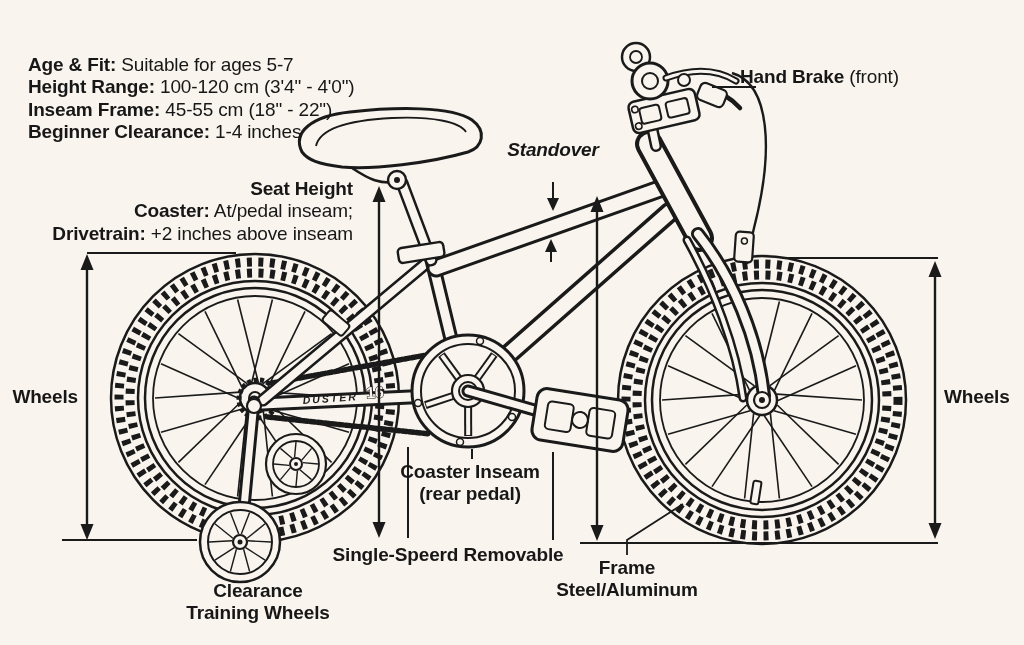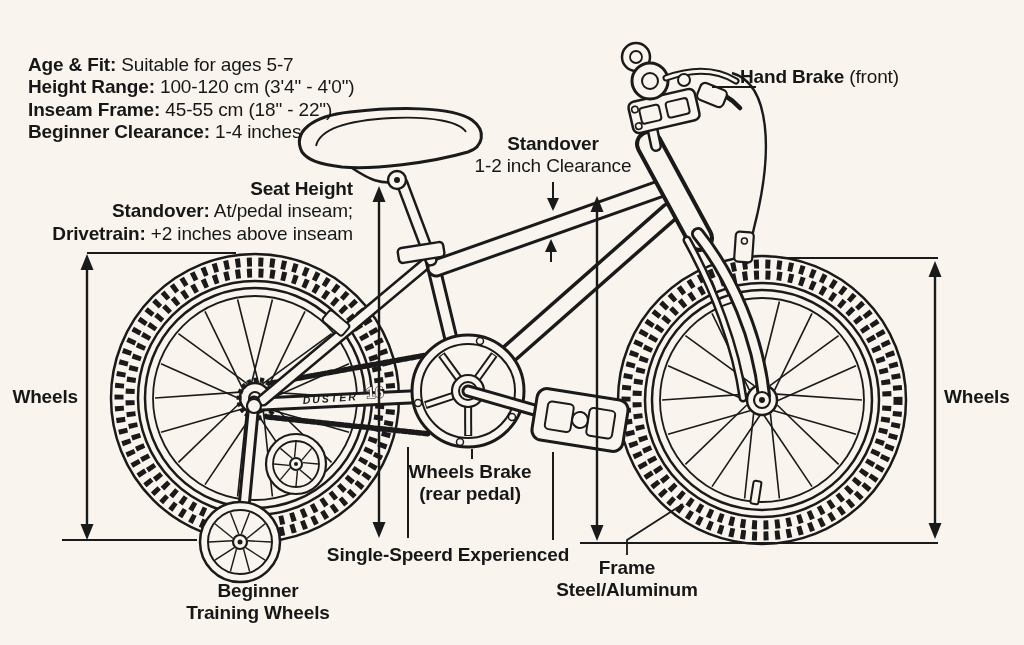--- a/index.html
+++ b/index.html
@@ -335,46 +335,45 @@
 
 <div class="lbl" style="left:28px;top:54px;">
   <div><span class="b">Age &amp; Fit:</span><span> Suitable for ages 5-7</span></div>
   <div><span class="b">Height Range:</span><span> 100-120 cm (3'4" - 4'0")</span></div>
   <div><span class="b">Inseam Frame:</span><span> 45-55 cm (18" - 22")</span></div>
   <div><span class="b">Beginner Clearance:</span><span> 1-4 inches</span></div>
 </div>
 
 <div class="lbl right" style="left:43px;top:178px;width:310px;">
   <div class="b">Seat Height</div>
-  <div><span class="b">Standover:</span><span> At/pedal inseam;</span></div>
+  <div><span class="b">Coaster:</span><span> At/pedal inseam;</span></div>
   <div><span class="b">Drivetrain:</span><span> +2 inches above inseam</span></div>
 </div>
 
-<div class="lbl center" style="left:433px;top:133px;width:240px;">
+<div class="lbl center" style="left:433px;top:139px;width:240px;font-style:italic;">
   <div class="b">Standover</div>
-  <div>1-2 inch Clearance</div>
 </div>
 
 <div class="lbl" style="left:740px;top:66px;">
   <span class="b">Hand Brake</span><span> (front)</span>
 </div>
 
 <div class="lbl b right" style="left:6px;top:386px;width:72px;">Wheels</div>
 <div class="lbl b" style="left:944px;top:386px;">Wheels</div>
 
 <div class="lbl b center" style="left:395px;top:461px;width:150px;">
-  <div>Wheels Brake</div>
+  <div>Coaster Inseam</div>
   <div>(rear pedal)</div>
 </div>
 
-<div class="lbl b center" style="left:307px;top:544px;width:282px;">Single-Speerd Experienced</div>
+<div class="lbl b center" style="left:307px;top:544px;width:282px;">Single-Speerd Removable</div>
 
 <div class="lbl b center" style="left:537px;top:557px;width:180px;">
   <div>Frame</div>
   <div>Steel/Aluminum</div>
 </div>
 
 <div class="lbl b center" style="left:158px;top:580px;width:200px;">
-  <div>Beginner</div>
+  <div>Clearance</div>
   <div>Training Wheels</div>
 </div>
 
 </div>
 
 </body></html>

